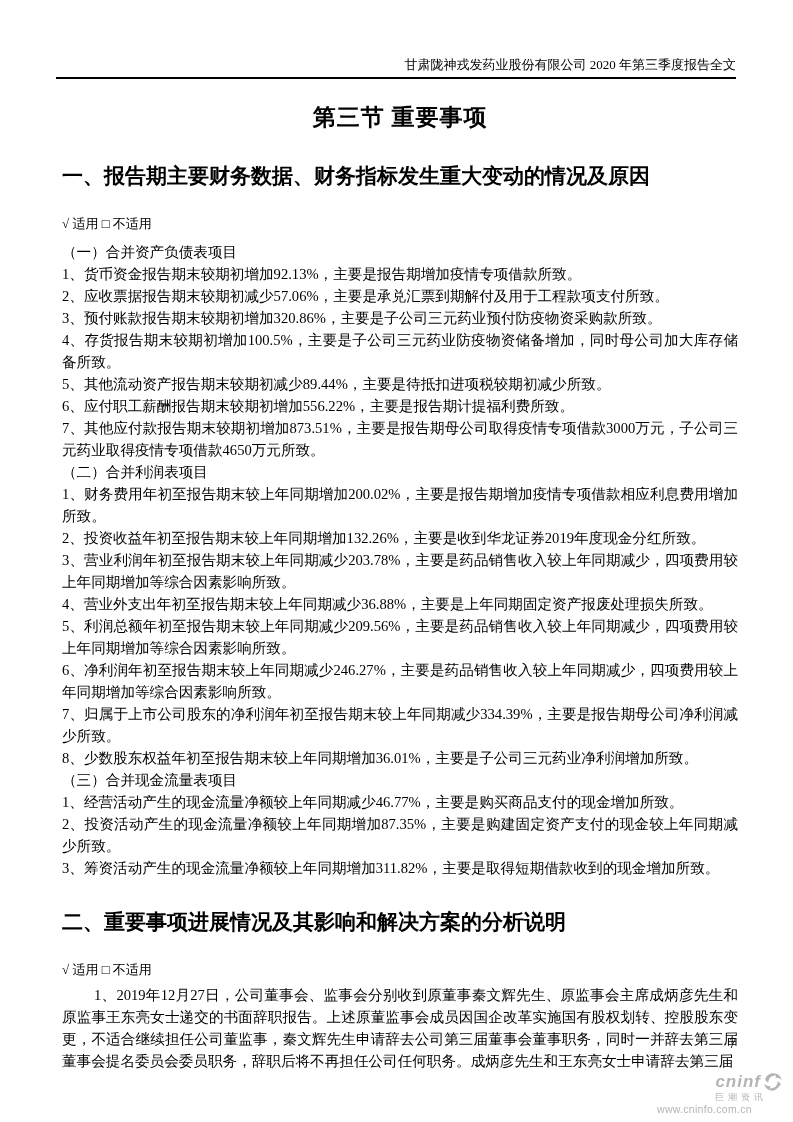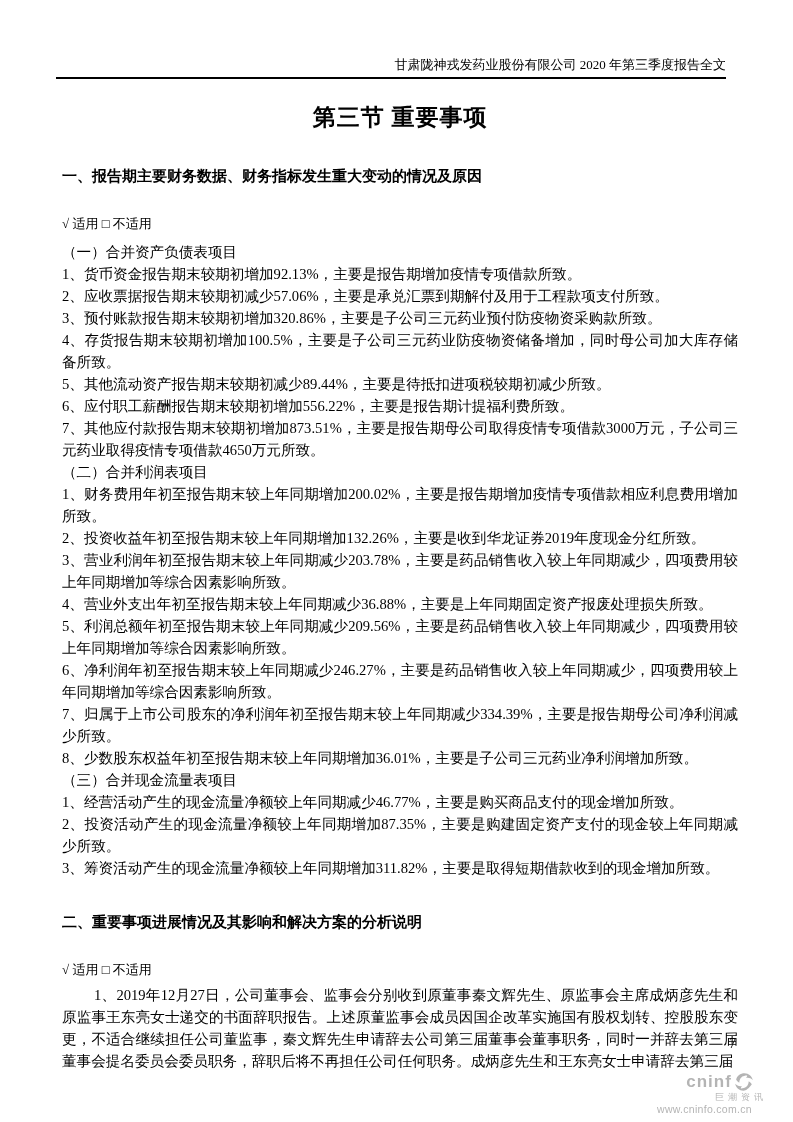--- a/index.html
+++ b/index.html
@@ -8,21 +8,21 @@
     width: 793px;
     height: 1122px;
     margin: 0 auto;
     background: #ffffff;
     color: #000000;
     font-family: "Liberation Serif", "DejaVu Serif", serif;
     overflow: hidden;
   }
   .page-header {
     position: absolute;
-    top: 0; left: 56px; right: 67px;
+    top: 0; left: 56px; right: 57px;
     padding-top: 57px;
     padding-bottom: 5px;
     border-bottom: 2px solid #000000;
     text-align: right;
     font-size: 13px;
     line-height: 15px;
   }
   .content {
     position: absolute;
     top: 79px; left: 62px; right: 55px;
@@ -32,21 +32,21 @@
     text-align: center;
     font-size: 23px;
     font-weight: bold;
     letter-spacing: 1px;
     line-height: 30px;
     font-family: "Liberation Serif", "DejaVu Serif", serif;
   }
   .section-heading {
     font-family: "Liberation Sans", "DejaVu Sans", sans-serif;
     font-weight: bold;
-    font-size: 15px;
+    font-size: 21px;
     line-height: 21px;
   }
   .section-heading.first { margin-top: 32px; }
   .section-heading.second { margin-top: 32px; }
   .applicability {
     font-size: 13px;
     line-height: 15px;
     margin-top: 30px;
   }
   .body-block { margin-top: 10px; }
@@ -72,22 +72,23 @@
     top: 1072px;
     width: 130px;
     color: #b4b4b4;
     text-align: center;
     font-family: "Liberation Sans", "DejaVu Sans", sans-serif;
     user-select: none;
   }
   .cninfo-row {
     display: flex;
     align-items: center;
-    justify-content: center;
+    justify-content: flex-end;
     padding-right: 4px;
+    font-style: italic;
   }
   .cninfo-brand {
     font-size: 17px;
     font-weight: bold;
     letter-spacing: 1px;
     line-height: 18px;
   }
   .cninfo-swirl { width: 20px; height: 20px; margin-left: 2px; }
   .cninfo-cn {
     font-size: 9px;

